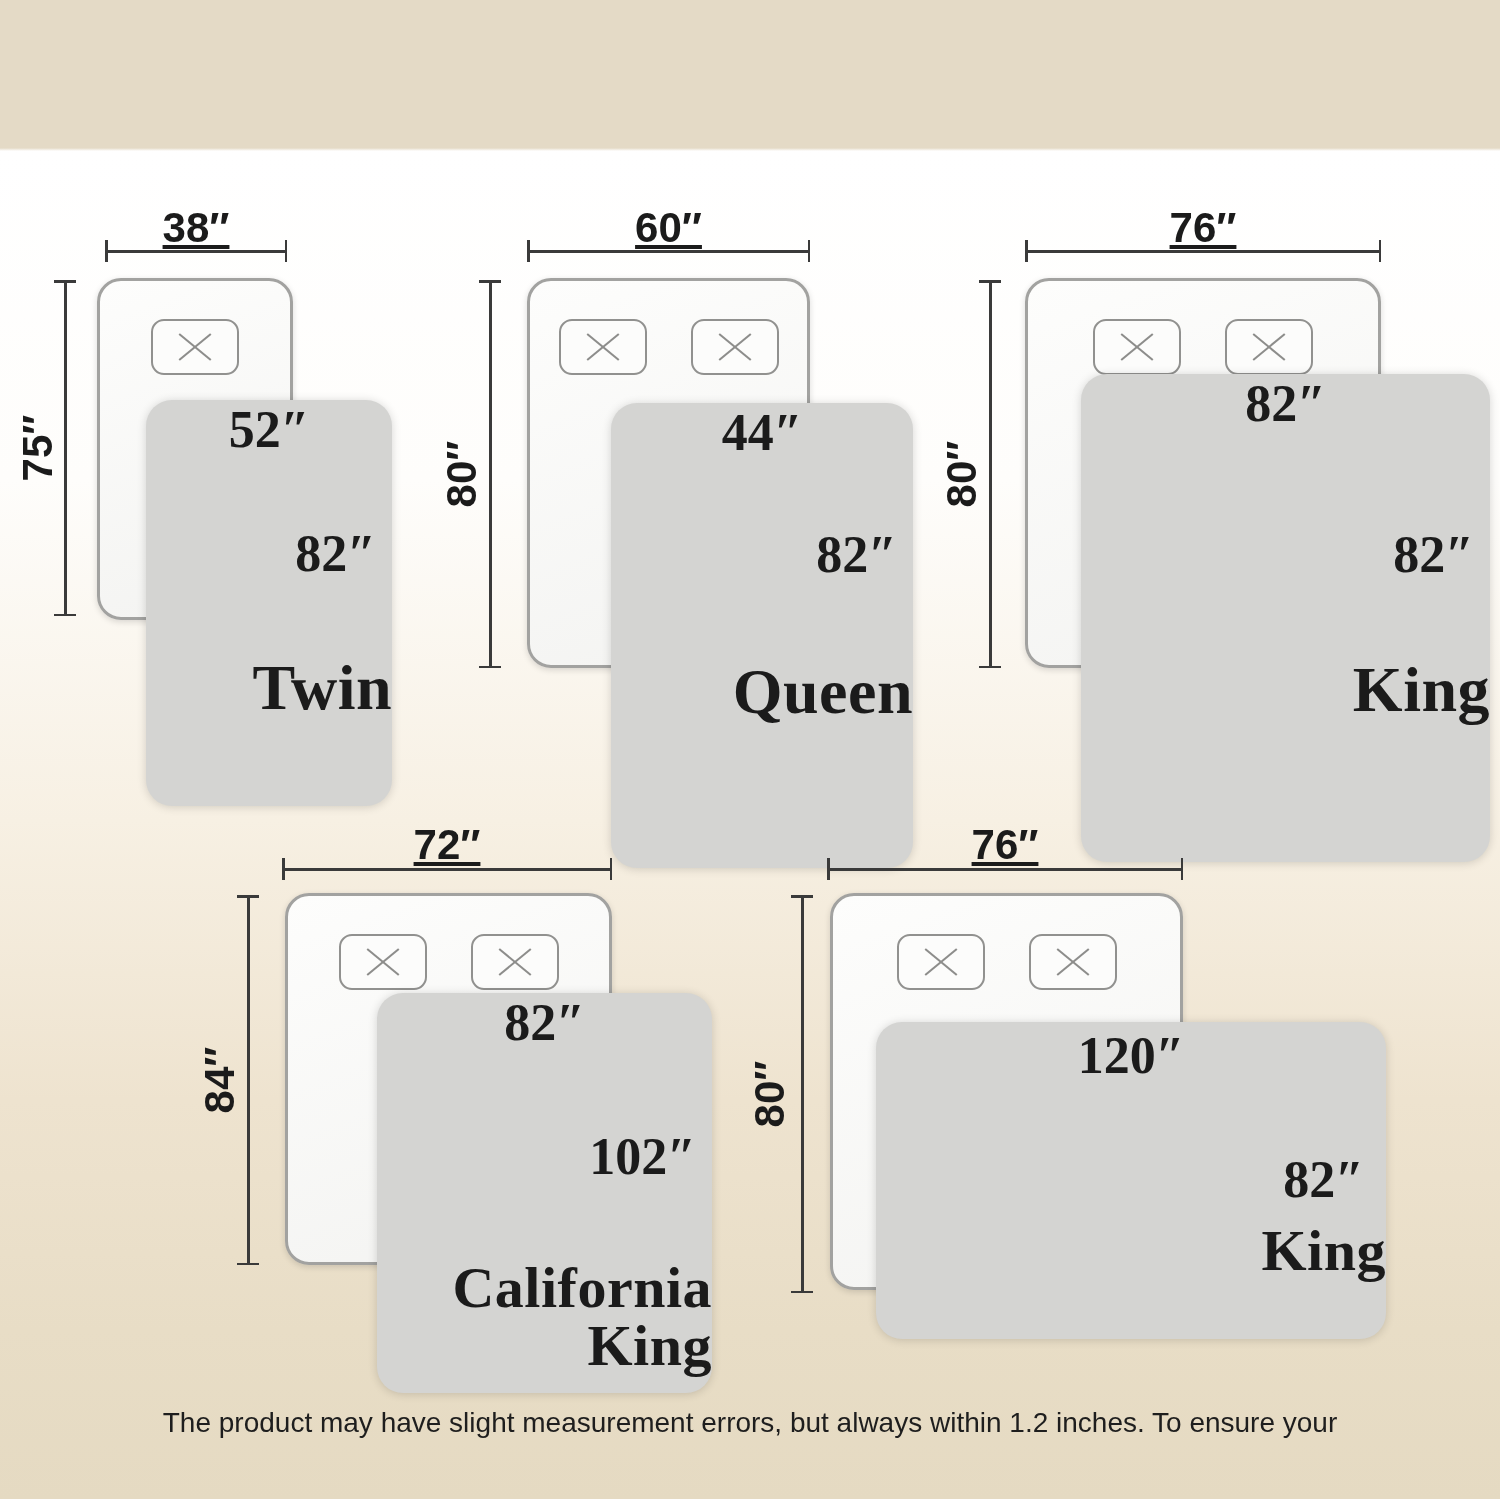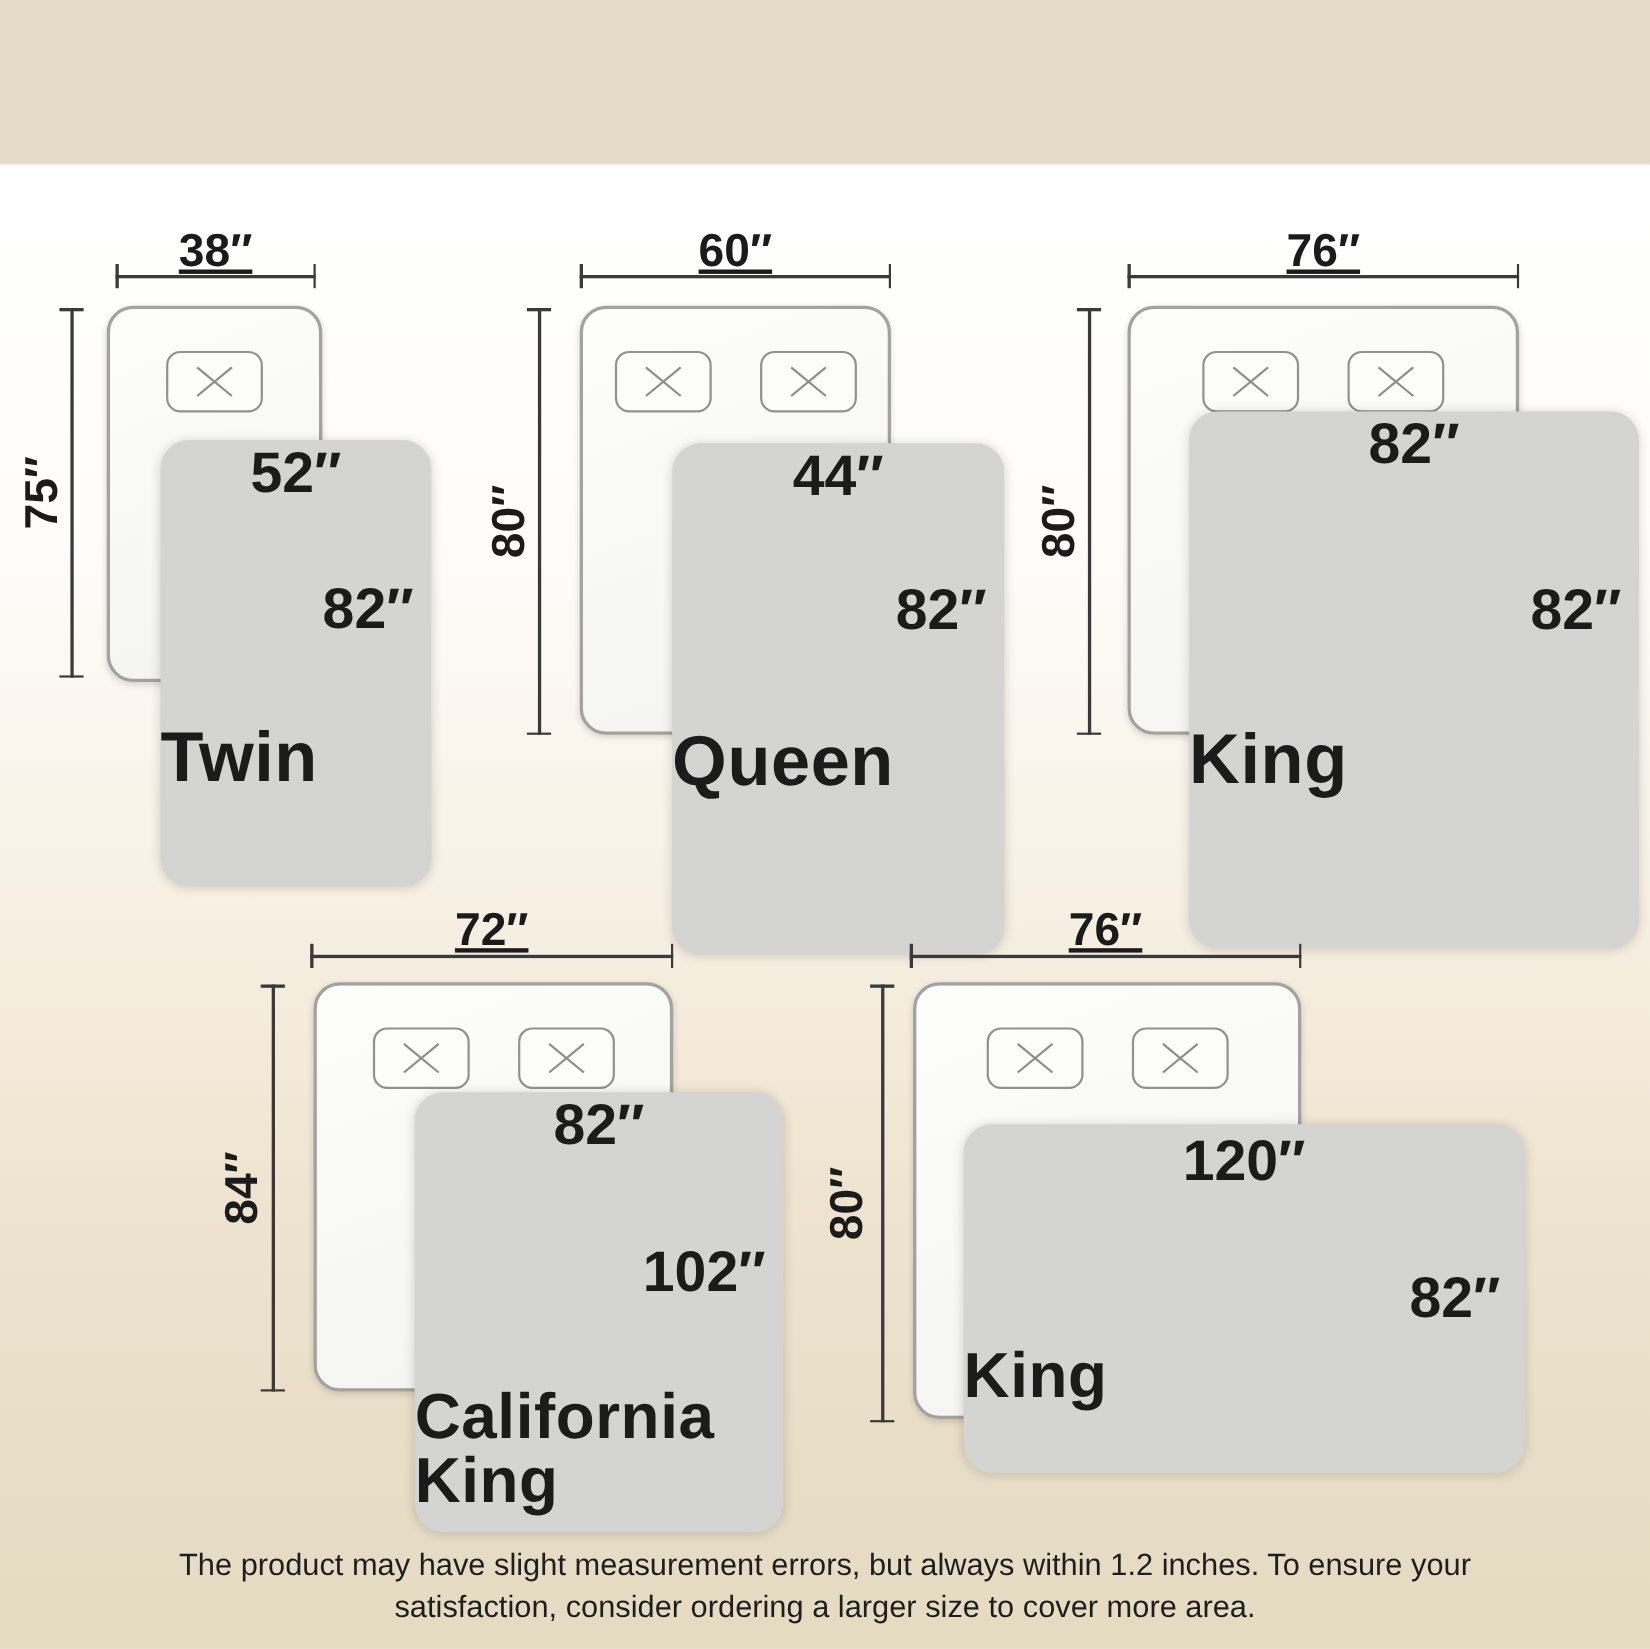--- a/index.html
+++ b/index.html
@@ -33,25 +33,25 @@
   
   .bed{position:absolute;background:linear-gradient(160deg,#fdfdfc, #f3f3f1);
     border:3px solid var(--bed_border,#a2a2a0);border-radius:24px;box-sizing:border-box;
     box-shadow:0 2px 6px rgba(0,0,0,.14);}
   .pillow-row{display:flex;justify-content:center;gap:44px;padding-top:38px;}
   .pillow{width:88px;height:56px;background:#fcfcfb;border:2.5px solid var(--pillow_border,#91918f);
     border-radius:13px;box-sizing:border-box;display:flex;align-items:center;justify-content:center;}
   .pillow svg{width:100%;height:100%;display:block;}
   
   .blanket{position:absolute;background:var(--blanket,#d4d4d2);border-radius:26px;
-    box-shadow:0 1px 10px rgba(0,0,0,.16);color:var(--text,#1b1b1b);}
+    box-shadow:0 1px 10px rgba(0,0,0,.16);color:var(--text,#1b1b1b);font-family:Liberation Serif, serif;}
   .b-top{position:absolute;left:0;right:0;top:2px;text-align:center;
     font-weight:bold;font-size:52px;line-height:56px;}
   .b-right{position:absolute;right:16px;font-weight:bold;font-size:52px;line-height:56px;}
-  .b-name{position:absolute;left:0;right:0;text-align:left;font-weight:bold;
+  .b-name{position:absolute;left:0;right:0;text-align:right;font-weight:bold;
     font-size:64px;line-height:66px;letter-spacing:.5px;}
   .b-name.two{font-size:58px;line-height:58px;}
   
   .footer{position:absolute;left:0;top:1404px;width:1500px;text-align:center;
     color:#1e1e1e;font-size:28px;line-height:38px;font-weight:400;}
 </style>
 </head>
 <body>
 
 <div id="canvas">
@@ -220,16 +220,15 @@
       <div class="b-top" style="top:6px">120″</div>
       <div class="b-right" style="top:130px;right:22px">82″</div>
       <div class="b-name two" style="top:200px">
         <div>King</div>
       </div>
     </div>
   </section>
 
   <div class="footer">
     <div>The product may have slight measurement errors, but always within 1.2 inches. To ensure your</div>
-    <div>satisfaction, consider ordering a larger size to cover more area.</div>
   </div>
 
 </div>
 
 </body></html>

